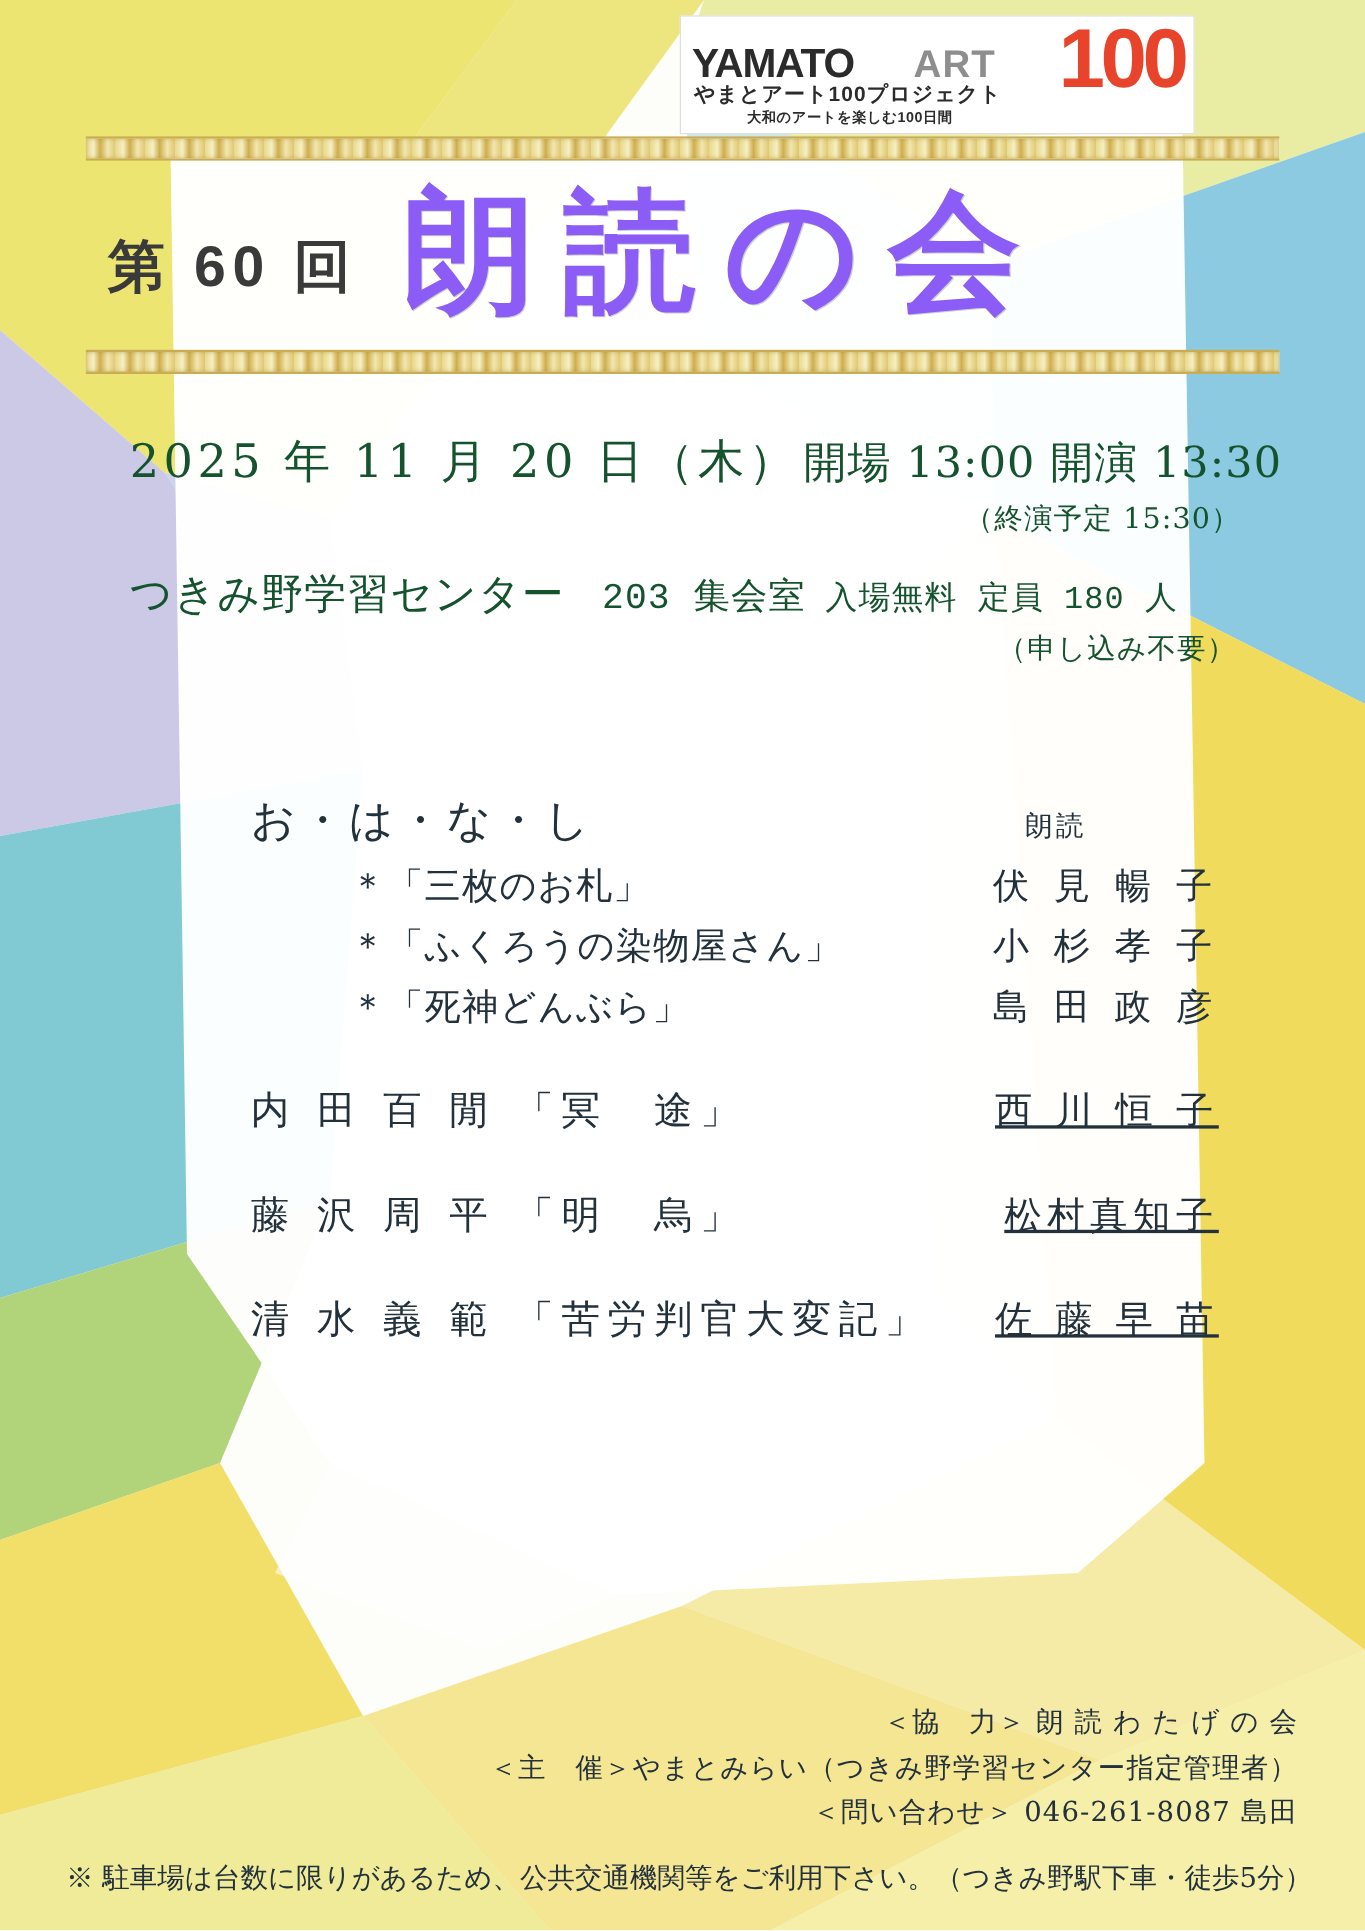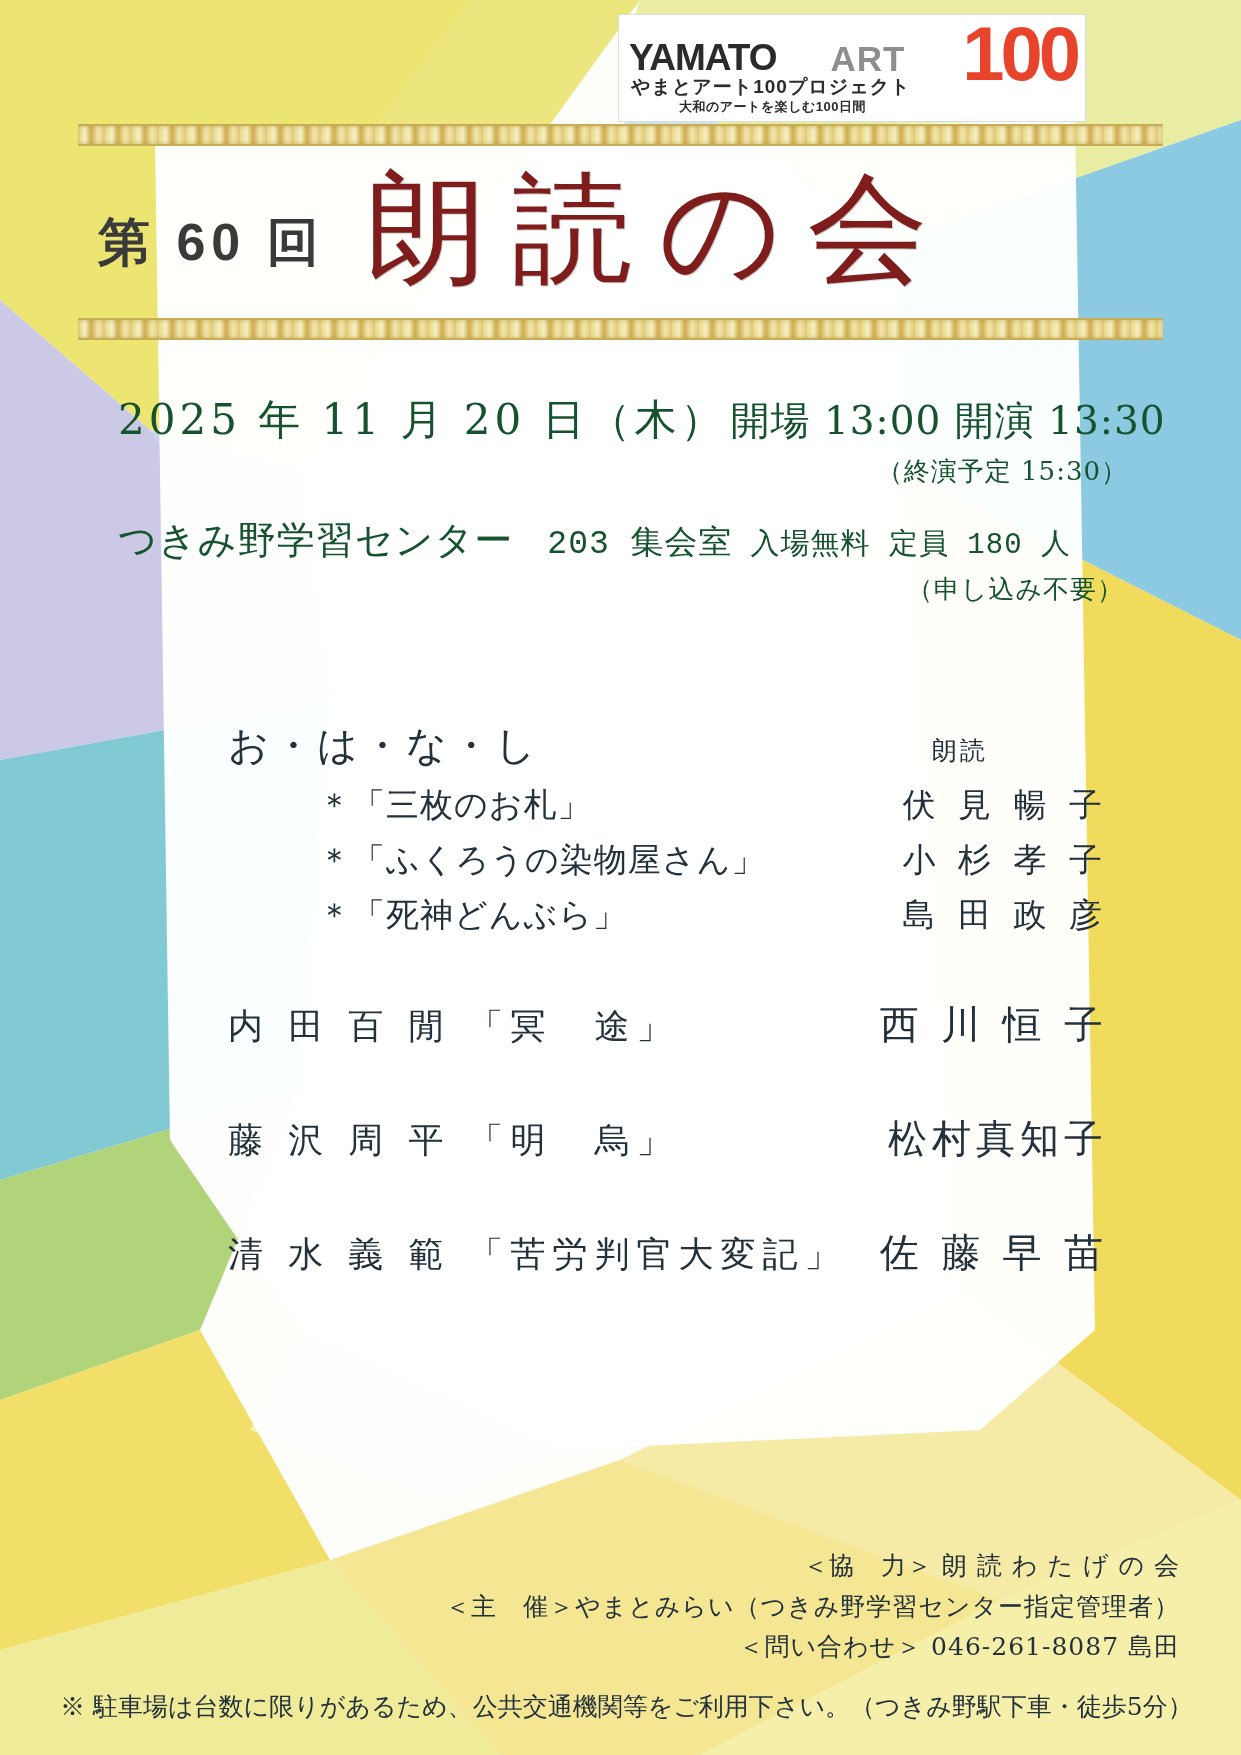--- a/index.html
+++ b/index.html
@@ -128,23 +128,23 @@
     font-weight: bold;
     font-size: 52px;
     color: #3a3a3a;
     letter-spacing: 6px;
     margin-left: 20px;
     margin-top: 26px;
     white-space: nowrap;
   }
   .title-main {
     font-family: "DejaVu Serif", serif;
-    font-weight: normal;
+    font-weight: bold;
     font-size: 120px;
-    color: #7f1d1d;
+    color: #8b5cf6;
     letter-spacing: 26px;
     margin-left: 42px;
     white-space: nowrap;
     text-shadow: 1px 1px 0 rgba(60,60,60,.25);
   }
 
   
   .info {
     position: absolute;
     left: 118px;
@@ -237,31 +237,32 @@
   .story-row .n {
     font-size: 33px;
     letter-spacing: 6px;
     width: 230px;
     text-align: right;
   }
   .work-row {
     display: flex;
     justify-content: space-between;
     align-items: baseline;
-    margin-top: 60px;
+    margin-top: 48px;
   }
   .work-row .t {
     font-size: 35px;
     letter-spacing: 7px;
   }
   .work-row .n {
-    font-size: 39px;
+    font-size: 34px;
     letter-spacing: 5px;
     width: 240px;
     text-align: right;
+    text-decoration: underline;
   }
 
   
   .footer {
     position: absolute;
     left: 60px;
     top: 1546px;
     width: 1120px;
     font-family: "DejaVu Serif", serif;
     color: #22313c;

